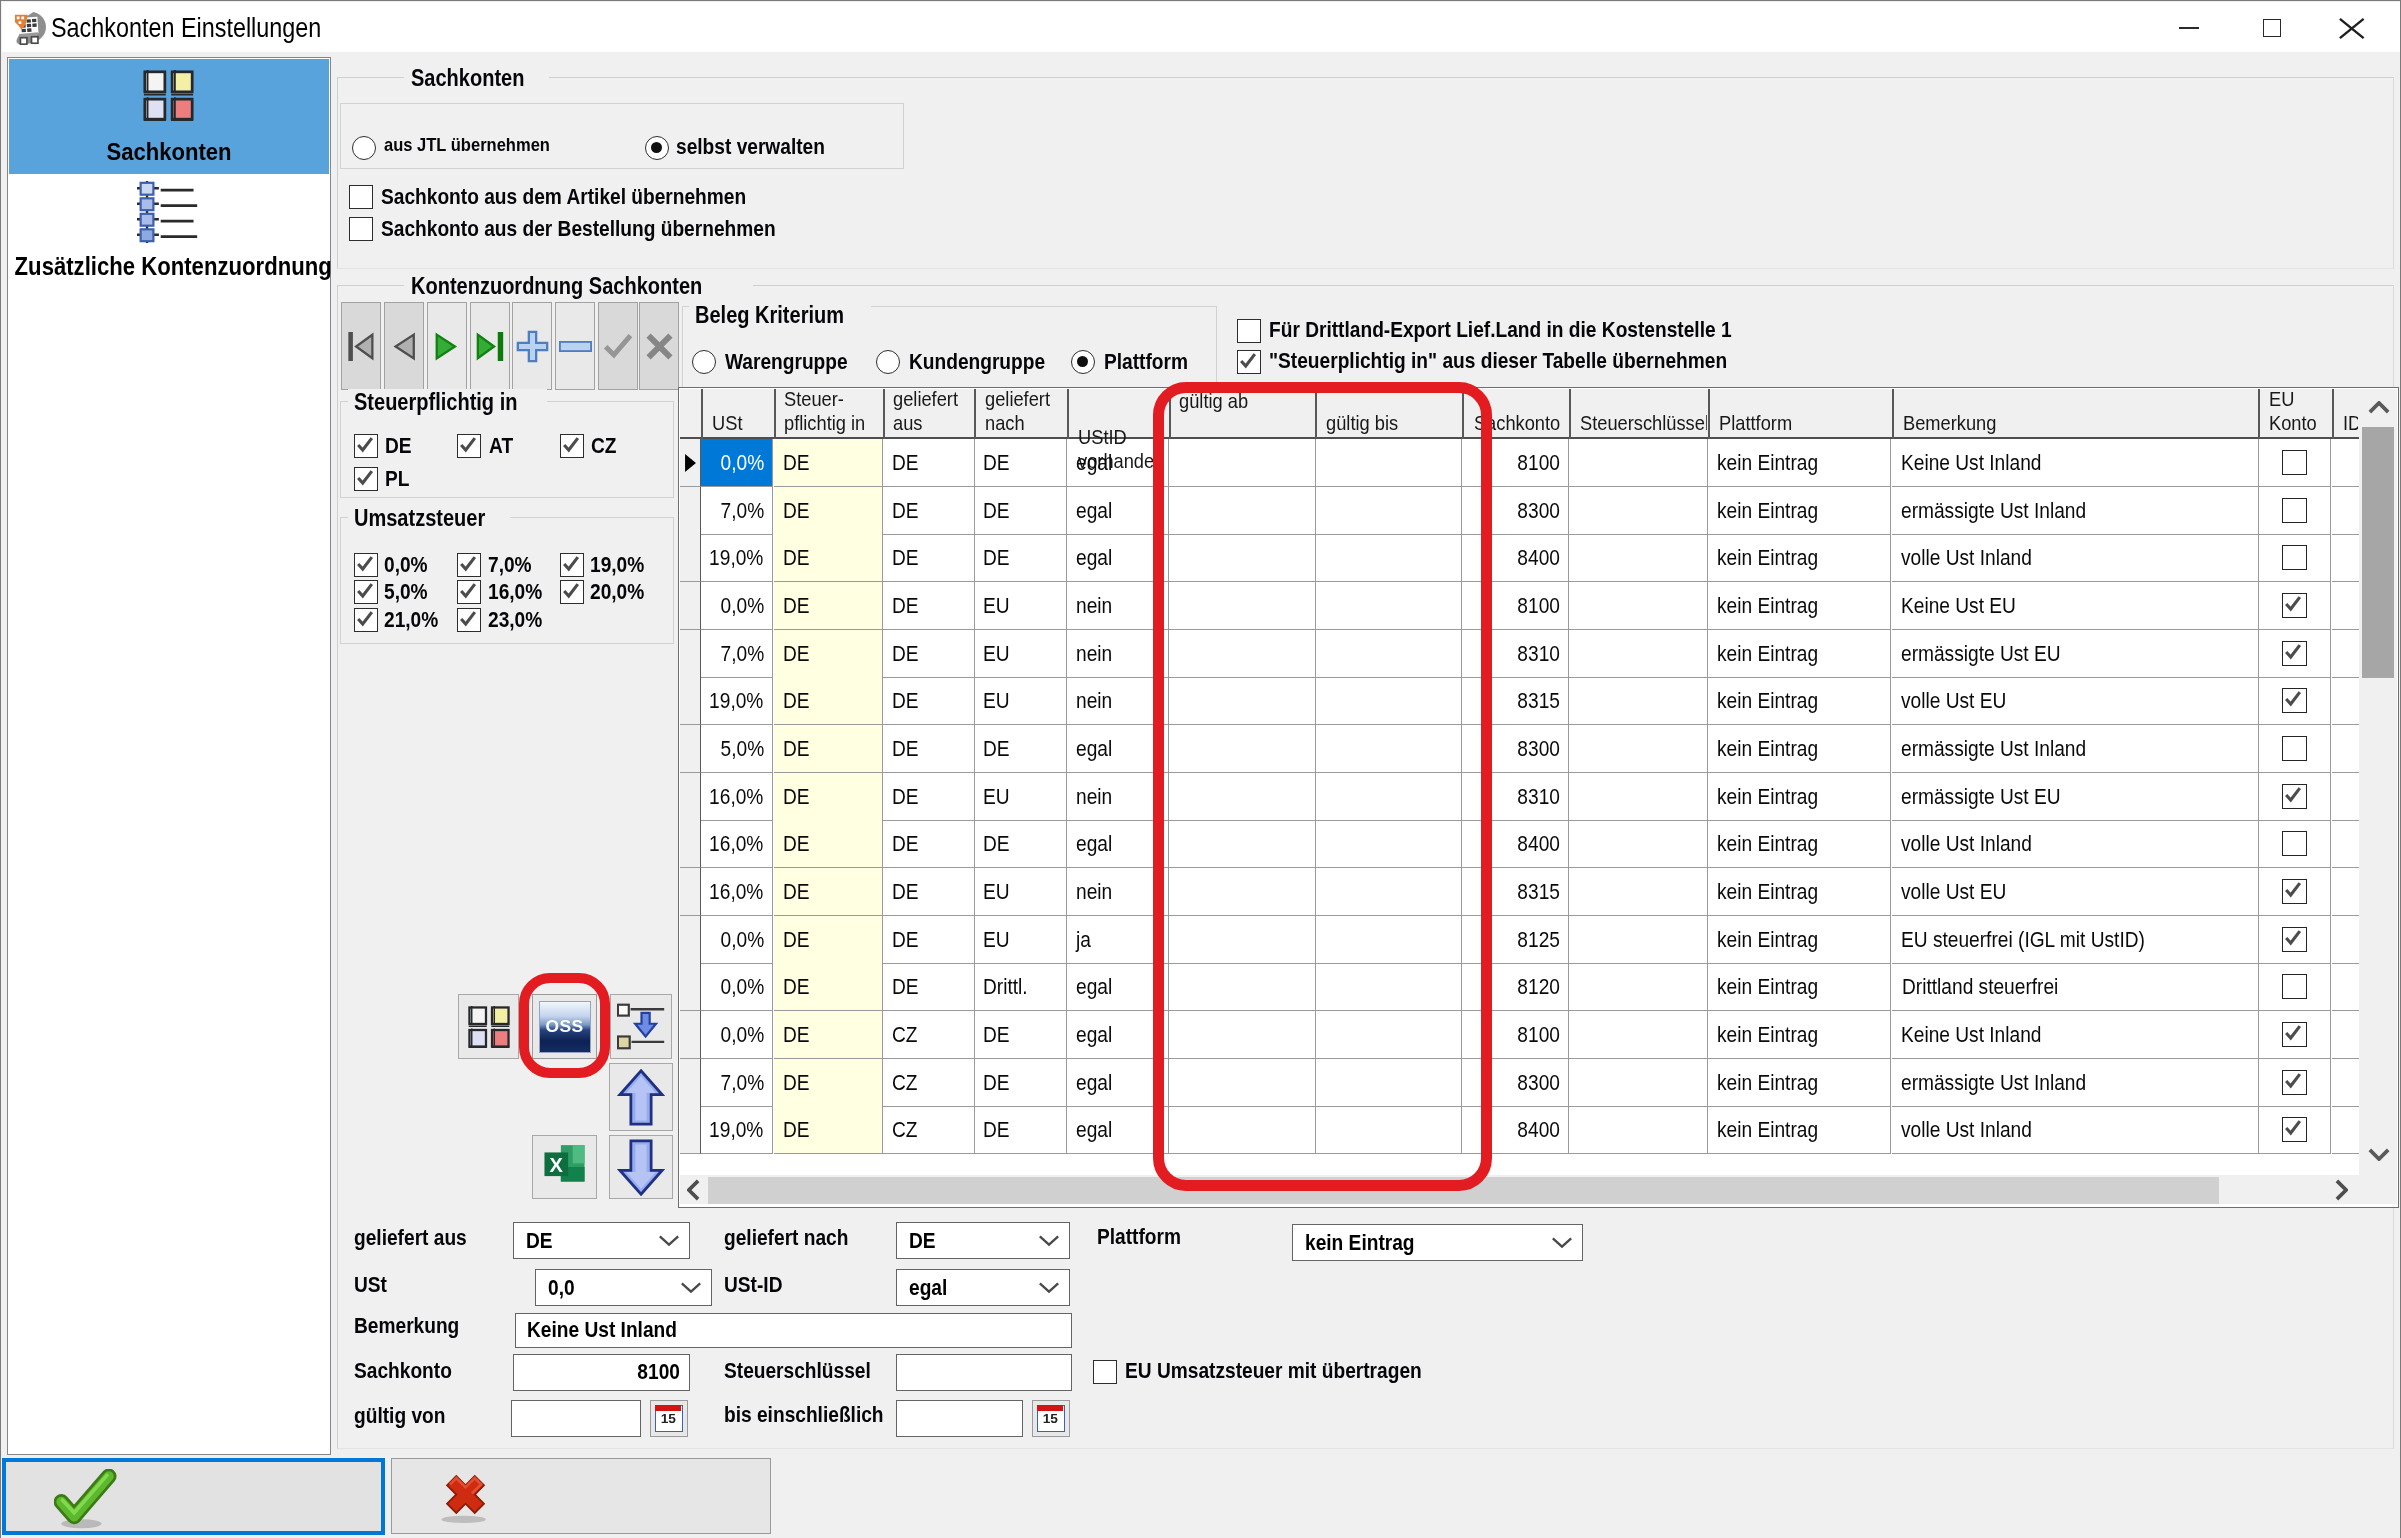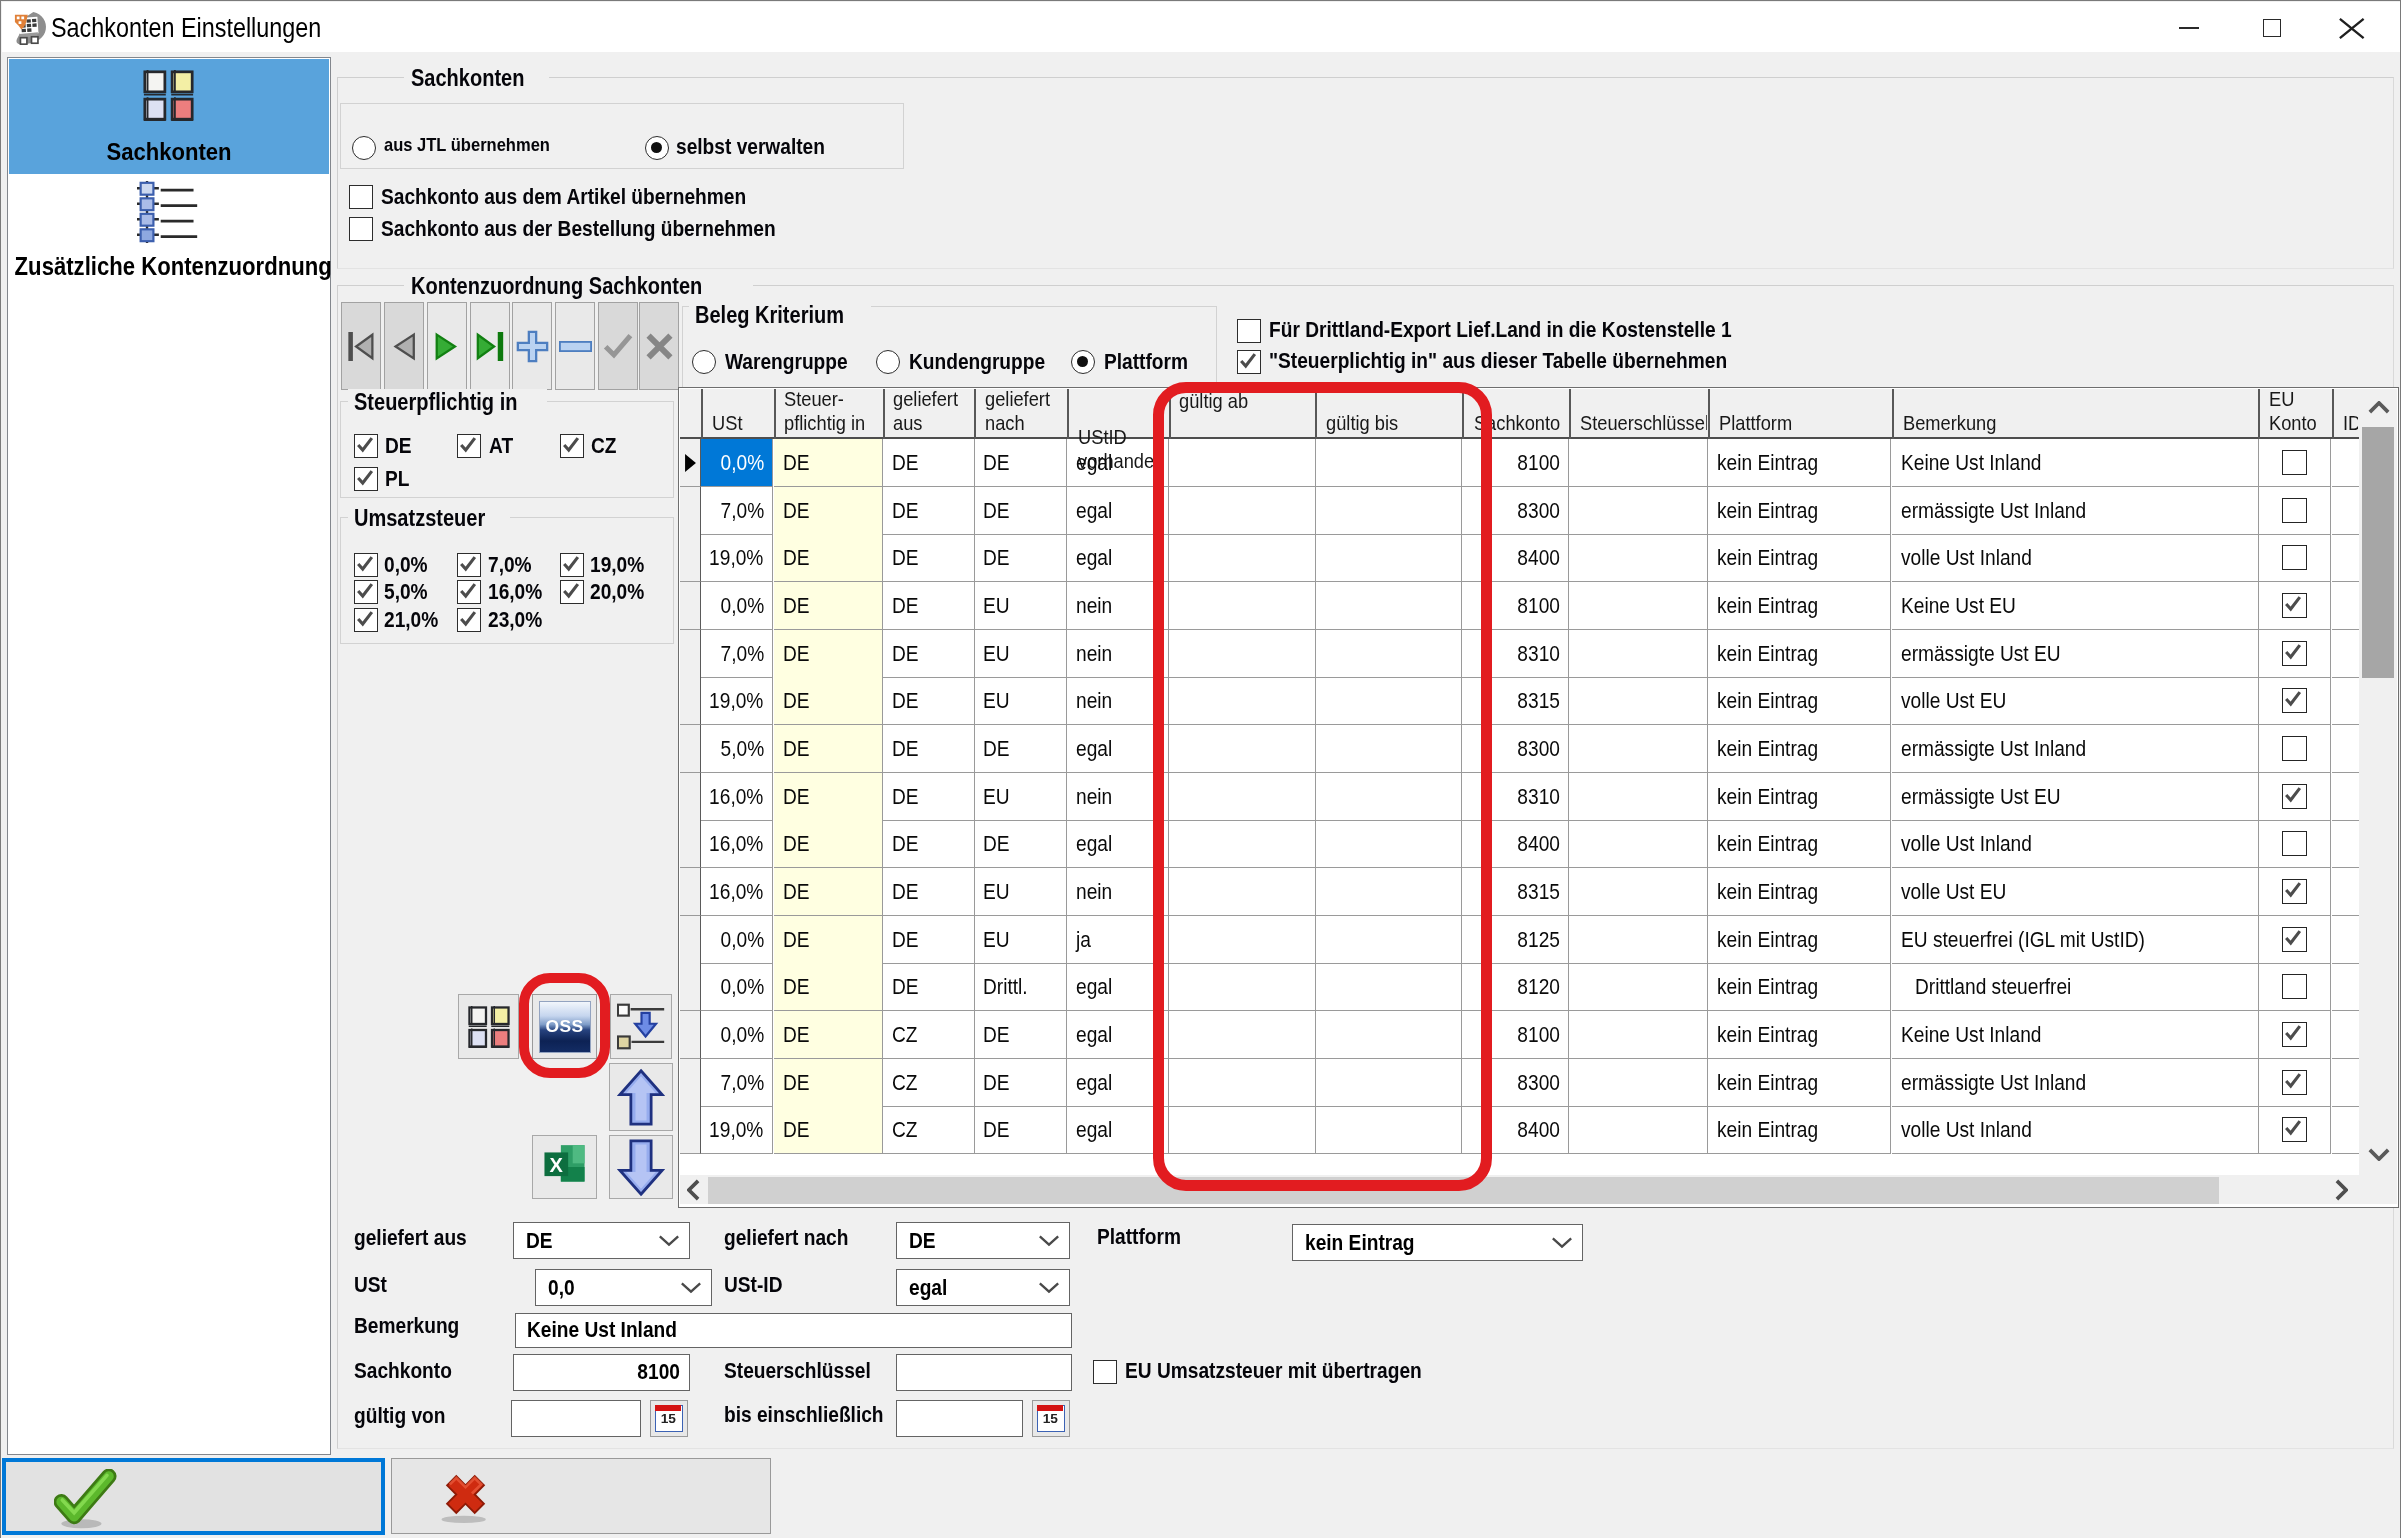--- a/index.html
+++ b/index.html
@@ -530,21 +530,21 @@
 <div class="cell" style="left:701px;top:963px;width:72px;height:48px;text-align:right;padding-right:8.2px;border-right:0.9px solid #9a9a9a;border-bottom:0.9px solid #9a9a9a"><span class="sxr">0,0%</span></div>
 <div class="cell" style="left:774px;top:963px;width:109px;height:48px;background:#ffffe1;padding-left:9.2px;border-right:0.9px solid #9a9a9a;border-bottom:0.9px solid #9a9a9a"><span class="sx">DE</span></div>
 <div class="cell" style="left:883px;top:963px;width:92px;height:48px;padding-left:9.2px;border-right:0.9px solid #9a9a9a;border-bottom:0.9px solid #9a9a9a"><span class="sx">DE</span></div>
 <div class="cell" style="left:974px;top:963px;width:93px;height:48px;padding-left:9.2px;border-right:0.9px solid #9a9a9a;border-bottom:0.9px solid #9a9a9a"><span class="sx">Drittl.</span></div>
 <div class="cell" style="left:1067px;top:963px;width:102px;height:48px;padding-left:9.2px;border-right:0.9px solid #9a9a9a;border-bottom:0.9px solid #9a9a9a"><span class="sx">egal</span></div>
 <div class="cell" style="left:1169px;top:963px;width:147px;height:48px;padding-left:9.2px;border-right:0.9px solid #9a9a9a;border-bottom:0.9px solid #9a9a9a"><span class="sx"></span></div>
 <div class="cell" style="left:1315px;top:963px;width:147px;height:48px;padding-left:9.2px;border-right:0.9px solid #9a9a9a;border-bottom:0.9px solid #9a9a9a"><span class="sx"></span></div>
 <div class="cell" style="left:1462px;top:963px;width:107px;height:48px;text-align:right;padding-right:8.2px;border-right:0.9px solid #9a9a9a;border-bottom:0.9px solid #9a9a9a"><span class="sxr">8120</span></div>
 <div class="cell" style="left:1569px;top:963px;width:139px;height:48px;padding-left:9.2px;border-right:0.9px solid #9a9a9a;border-bottom:0.9px solid #9a9a9a"><span class="sx"></span></div>
 <div class="cell" style="left:1708px;top:963px;width:183px;height:48px;padding-left:9.2px;border-right:0.9px solid #9a9a9a;border-bottom:0.9px solid #9a9a9a"><span class="sx">kein Eintrag</span></div>
-<div class="cell" style="left:1892px;top:963px;width:367px;height:48px;padding-left:23px;border-right:0.9px solid #9a9a9a;border-bottom:0.9px solid #9a9a9a"><span class="sx">Drittland steuerfrei</span></div>
+<div class="cell" style="left:1892px;top:963px;width:367px;height:48px;padding-left:10px;border-right:0.9px solid #9a9a9a;border-bottom:0.9px solid #9a9a9a"><span class="sx">Drittland steuerfrei</span></div>
 <div class="cell" style="left:2332px;top:963px;width:27.5px;height:48px;padding-left:9.2px;border-right:0.9px solid #9a9a9a;border-bottom:0.9px solid #9a9a9a"><span class="sx"></span></div>
 <div class="abs" style="left:2258px;top:963px;width:73px;height:48px;border-right:0.9px solid #9a9a9a;border-bottom:0.9px solid #9a9a9a"></div>
 <div class="gcb" style="left:2282px;top:974px"></div>
 <div class="abs" style="left:680px;top:1011px;width:21px;height:48px;background:#f0f0f0;border-right:1.8px solid #5a5a5a;border-bottom:0.9px solid #9a9a9a"></div>
 <div class="cell" style="left:701px;top:1011px;width:72px;height:48px;text-align:right;padding-right:8.2px;border-right:0.9px solid #9a9a9a;border-bottom:0.9px solid #9a9a9a"><span class="sxr">0,0%</span></div>
 <div class="cell" style="left:774px;top:1011px;width:109px;height:48px;background:#ffffe1;padding-left:9.2px;border-right:0.9px solid #9a9a9a;border-bottom:0.9px solid #9a9a9a"><span class="sx">DE</span></div>
 <div class="cell" style="left:883px;top:1011px;width:92px;height:48px;padding-left:9.2px;border-right:0.9px solid #9a9a9a;border-bottom:0.9px solid #9a9a9a"><span class="sx">CZ</span></div>
 <div class="cell" style="left:974px;top:1011px;width:93px;height:48px;padding-left:9.2px;border-right:0.9px solid #9a9a9a;border-bottom:0.9px solid #9a9a9a"><span class="sx">DE</span></div>
 <div class="cell" style="left:1067px;top:1011px;width:102px;height:48px;padding-left:9.2px;border-right:0.9px solid #9a9a9a;border-bottom:0.9px solid #9a9a9a"><span class="sx">egal</span></div>
 <div class="cell" style="left:1169px;top:1011px;width:147px;height:48px;padding-left:9.2px;border-right:0.9px solid #9a9a9a;border-bottom:0.9px solid #9a9a9a"><span class="sx"></span></div>

